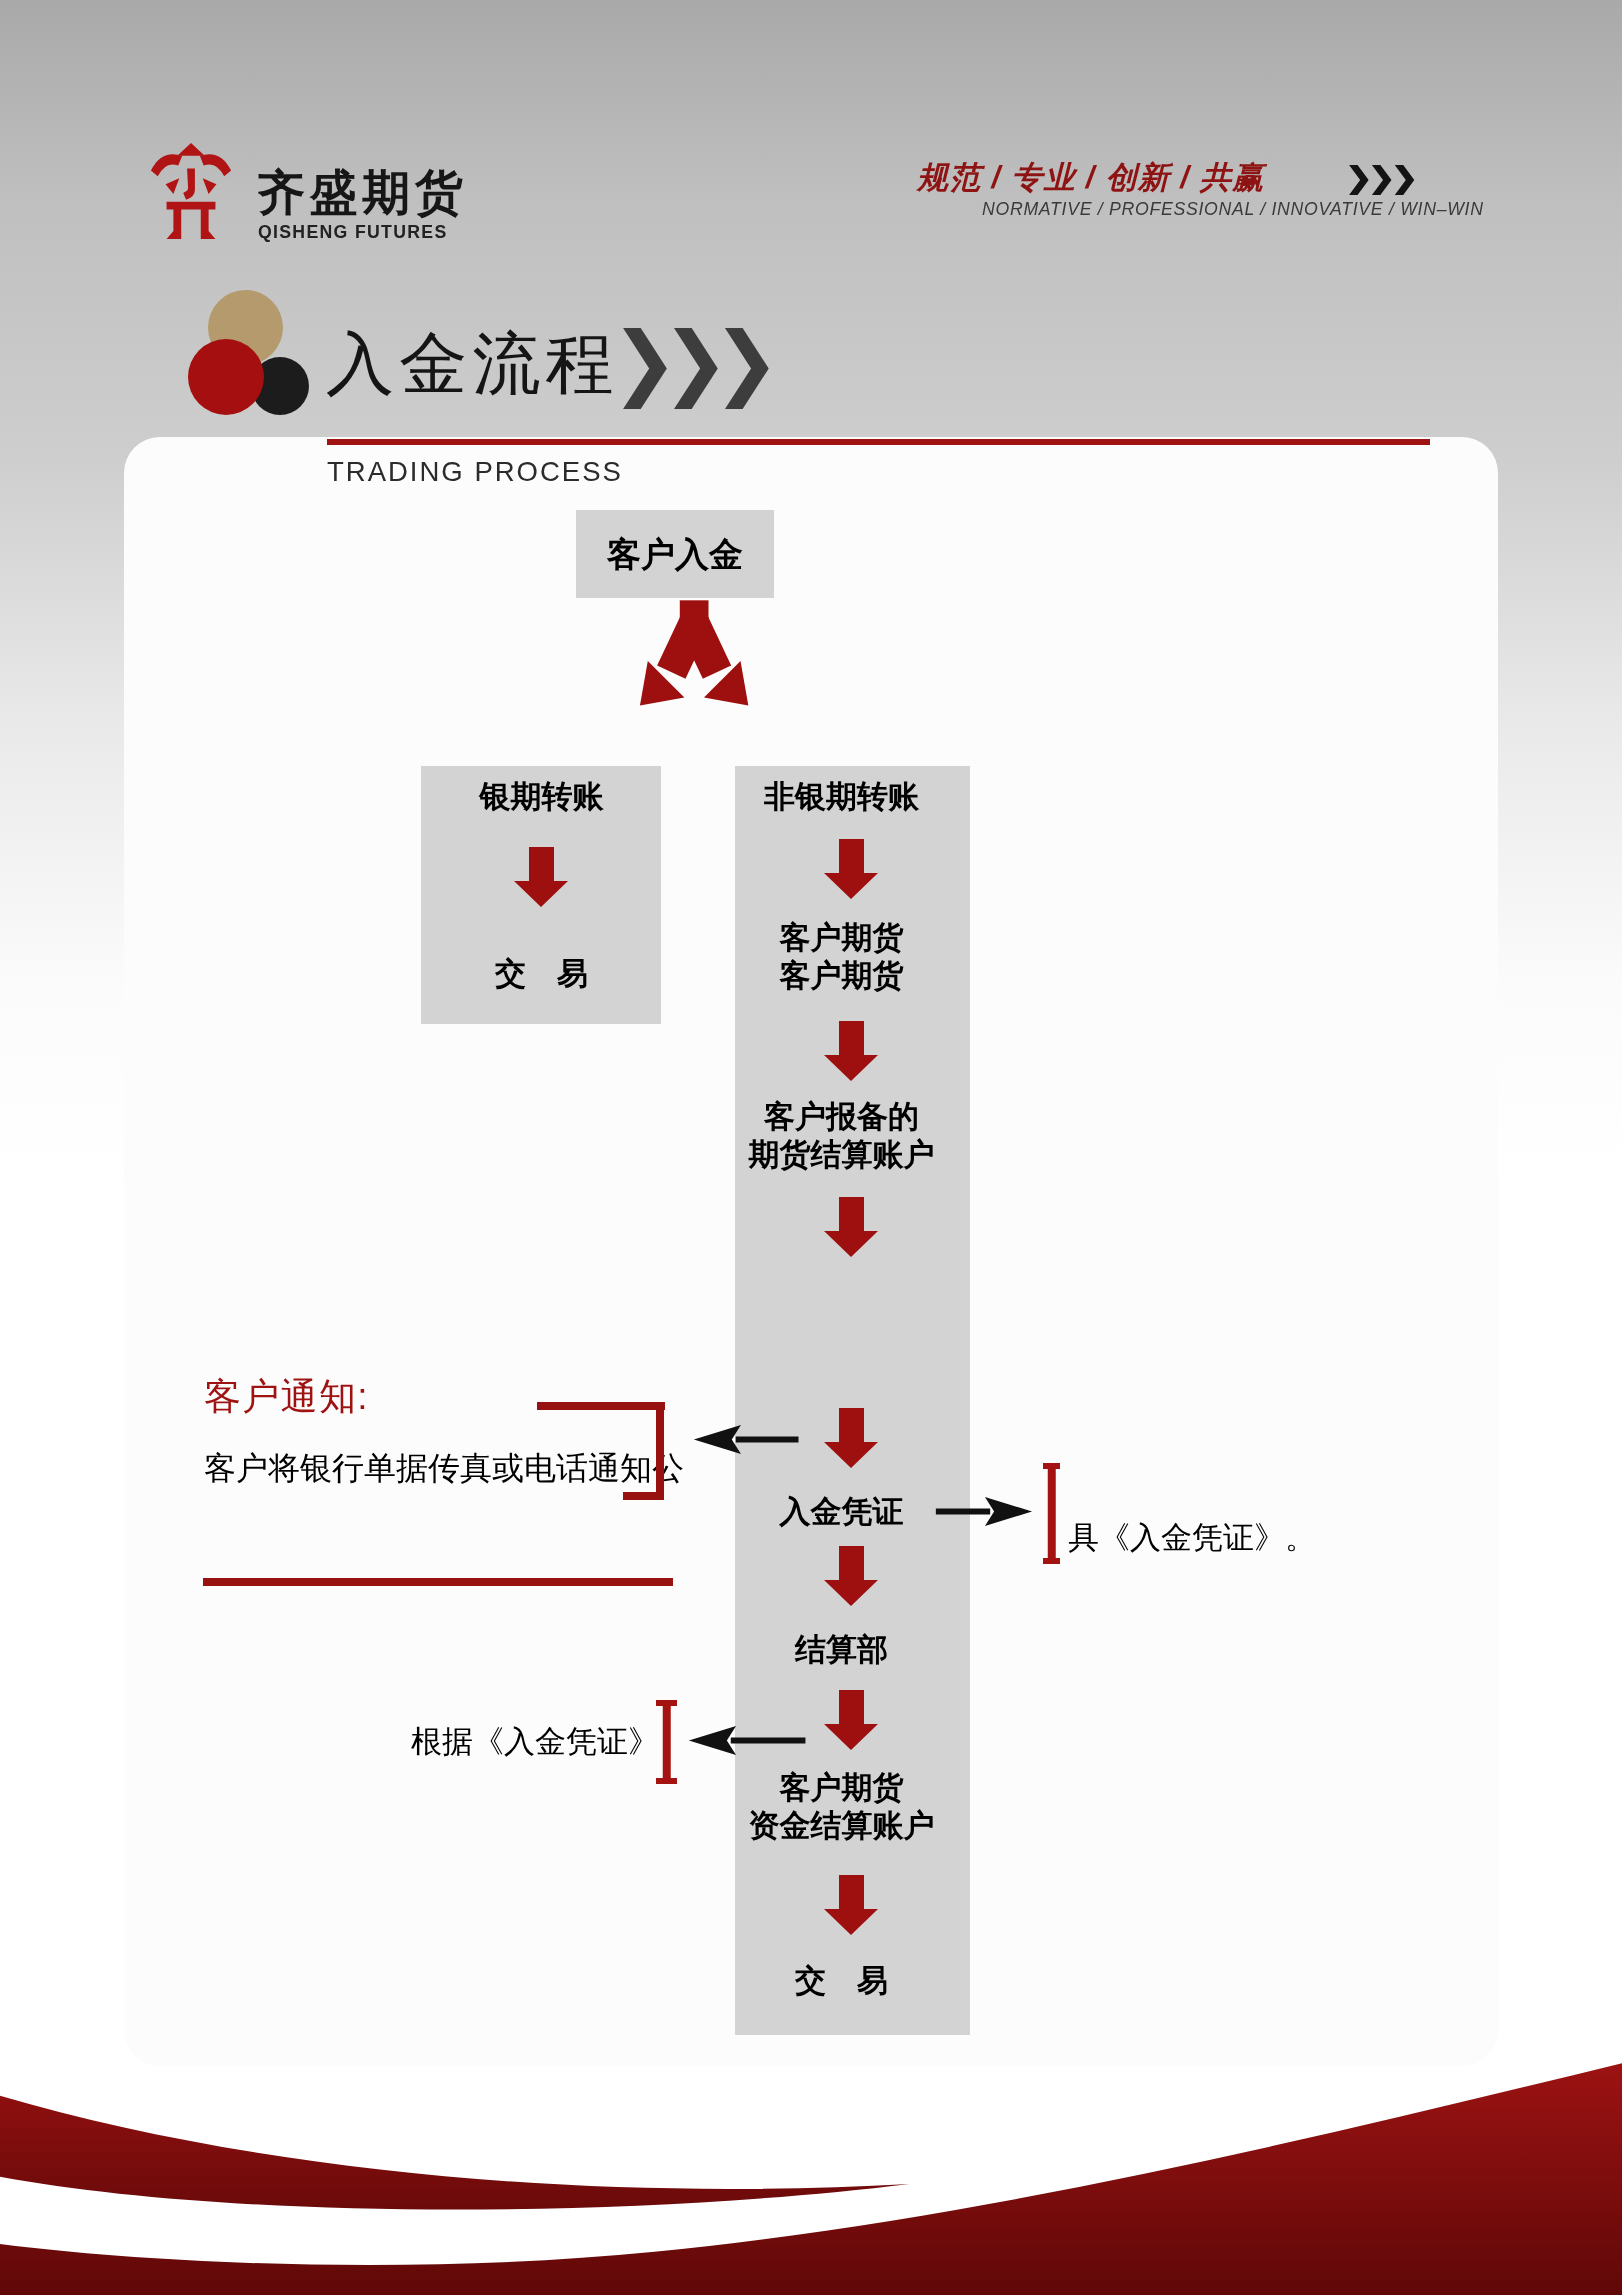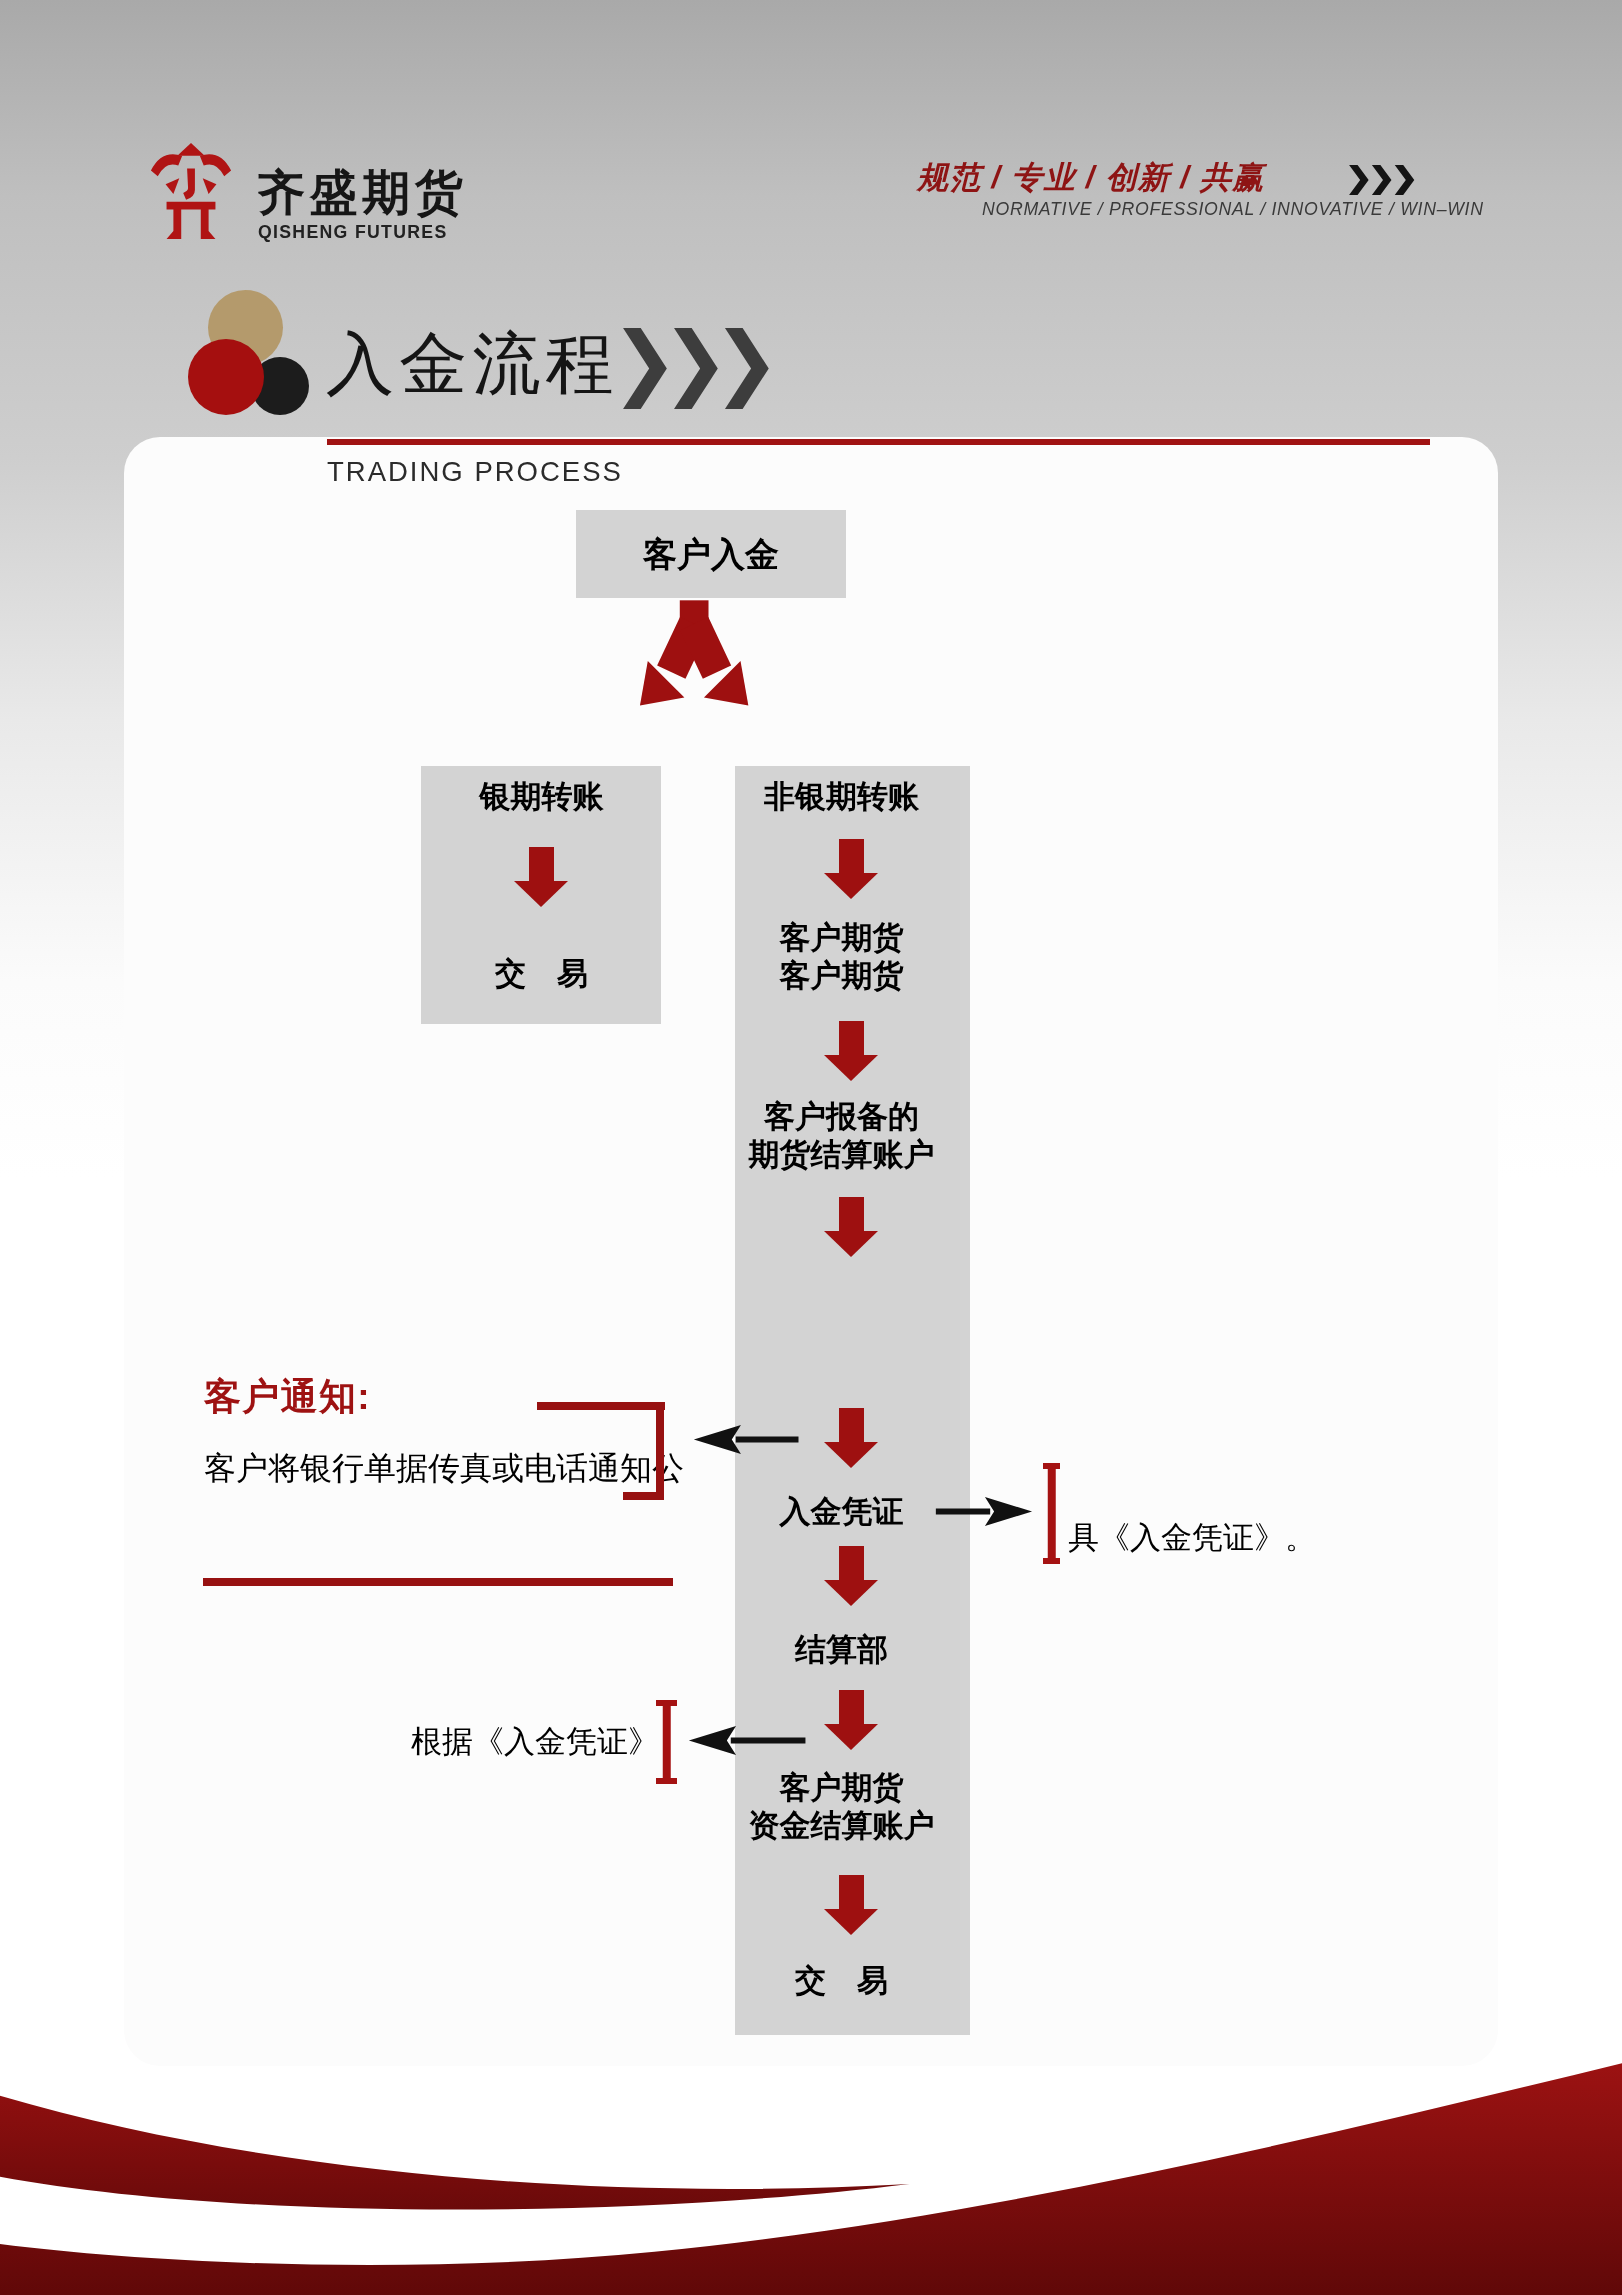--- a/index.html
+++ b/index.html
@@ -23,31 +23,31 @@
   .title-cn{position:absolute;left:326px;top:319px;font-size:68px;color:#151515;letter-spacing:5.2px;font-weight:500;}
   .title-chevrons{position:absolute;left:623px;top:328px;}
   .title-line{position:absolute;left:327px;top:439px;width:1103px;height:5.9px;background:#a01313;}
   .title-en{position:absolute;left:327px;top:456px;font-size:27.5px;color:#2b2b2b;letter-spacing:2px;font-weight:500;}
 
   
   .panel{position:absolute;left:124px;top:437px;width:1374px;height:1629px;background:#fcfcfc;border-radius:36px;}
 
   
   .gbox{position:absolute;background:#d3d3d3;}
-  .box-start{left:576px;top:510px;width:270px;height:88px;text-align:center;line-height:88px;font-size:34px;font-weight:bold;color:#000;}
+  .box-start{left:576px;top:510px;width:198px;height:88px;text-align:center;line-height:88px;font-size:34px;font-weight:bold;color:#000;}
   .box-left{left:421px;top:766px;width:240px;height:258px;}
   .col-right{left:735px;top:766px;width:235px;height:1269px;}
   .fstep{position:absolute;width:213px;text-align:center;font-size:31px;font-weight:bold;color:#000;line-height:38px;}
   .fstep span{display:block;}
   .darr{position:absolute;width:55px;height:60px;}
   .darr .stem{width:25px;height:34px;background:#9e1010;margin:0 auto;}
   .darr .head{width:0;height:0;border-left:27.5px solid transparent;border-right:27.5px solid transparent;border-top:26px solid #9e1010;}
 
   
-  .callout-title{position:absolute;left:204px;top:1372px;font-size:37px;font-weight:bold;color:#9e1212;letter-spacing:1.3px;}
+  .callout-title{position:absolute;left:204px;top:1372px;font-size:37px;font-weight:normal;color:#9e1212;letter-spacing:1.3px;}
   .callout-line{position:absolute;left:204px;font-size:32px;color:#000;white-space:nowrap;}
   .redseg{position:absolute;background:#971111;}
 
   
   .note-text{position:absolute;font-size:31px;color:#000;white-space:nowrap;}
   .ibar .stem{position:absolute;left:50%;transform:translateX(-50%);top:5.2px;bottom:5.2px;width:8.5px;background:#a51212;}
   .ibar .cap{position:absolute;left:0;right:0;height:5.9px;background:#a51212;}
   .ibar .cap.top{top:0;}.ibar .cap.bot{bottom:0;}
 </style>
 </head>

